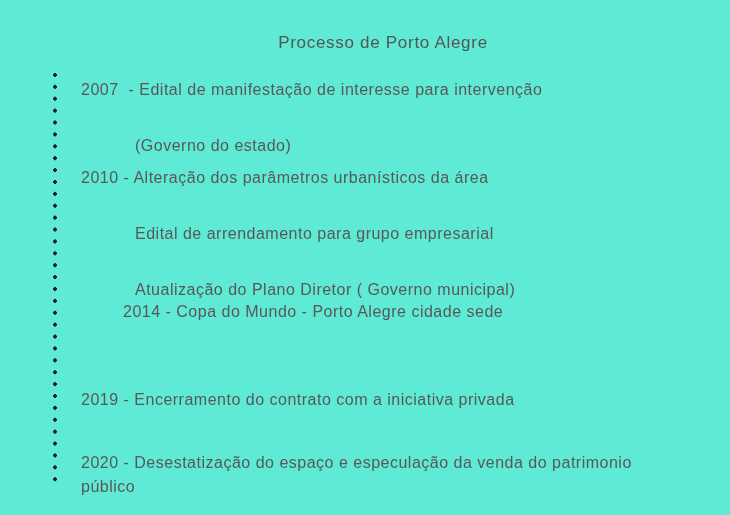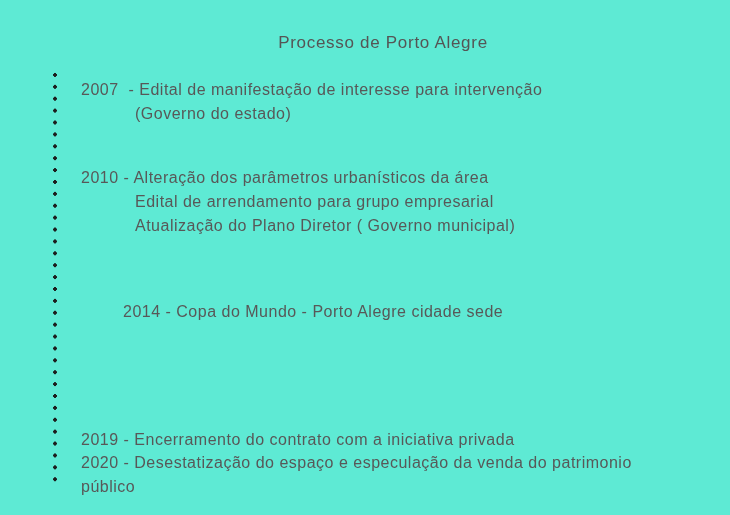--- a/index.html
+++ b/index.html
@@ -42,25 +42,25 @@
   }
   .entry {
     position: absolute;
     left: 81px;
     font-size: 16px;
     line-height: 24px;
     letter-spacing: 0.5px;
     color: #585858;
   }
   .entry .line { white-space: pre; }
-  .entry .line.indent { padding-left: 54px; }
+  .entry .line.indent { padding-left: 54px; margin-top: 32px; }
   .e2007 { top: 78px; }
   .e2010 { top: 166px; }
   .e2014 { top: 300px; margin-left: 42px; }
-  .e2019 { top: 388px; margin-top: 40px; }
+  .e2019 { top: 388px; }
   .e2020 { top: 435px; margin-top: 16px; }
 </style>
 </head>
 <body>
 
 <div class="slide">
 
   <div class="title">Processo de Porto Alegre</div>
 
   <div class="dots"></div>

